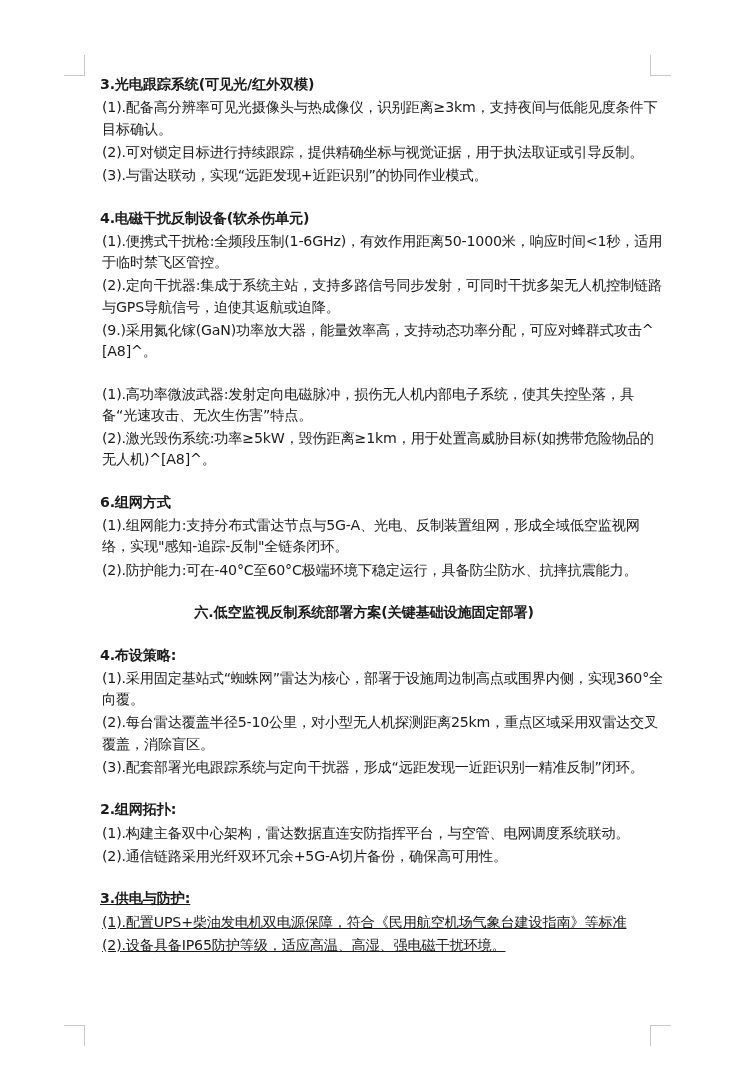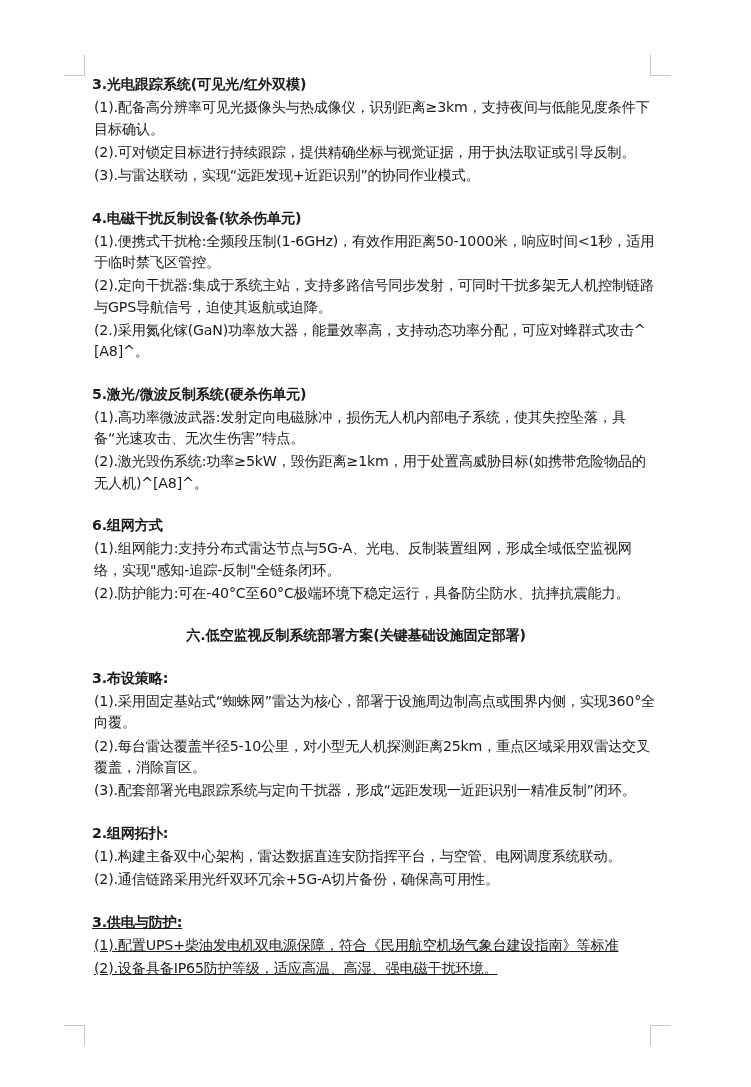--- a/index.html
+++ b/index.html
@@ -31,21 +31,21 @@
     border-style: solid;
     border-width: 0;
   }
   .corner.tl { left: 64px; top: 55px; border-right-width: 1px; border-bottom-width: 1px; }
   .corner.tr { left: 650px; top: 55px; border-left-width: 1px; border-bottom-width: 1px; }
   .corner.bl { left: 64px; top: 1025px; border-right-width: 1px; border-top-width: 1px; }
   .corner.br { left: 650px; top: 1025px; border-left-width: 1px; border-top-width: 1px; }
 
   .content {
     position: absolute;
-    left: 92px;
+    left: 100px;
     top: 74px;
     width: 568px;
     font-size: 14.2px;
     line-height: 21.25px;
     letter-spacing: -0.2px;
   }
   .section {
     margin: 0 0 21.25px 0;
   }
   .section:last-child { margin-bottom: 0; text-decoration: underline; }
@@ -82,39 +82,38 @@
       <p class="heading">3.光电跟踪系统(可见光/红外双模)</p>
       <p class="item">(1).配备高分辨率可见光摄像头与热成像仪，识别距离≥3km，支持夜间与低能见度条件下目标确认。</p>
       <p class="item">(2).可对锁定目标进行持续跟踪，提供精确坐标与视觉证据，用于执法取证或引导反制。</p>
       <p class="item">(3).与雷达联动，实现“远距发现+近距识别”的协同作业模式。</p>
     </div>
 
     <div class="section">
       <p class="heading">4.电磁干扰反制设备(软杀伤单元)</p>
       <p class="item">(1).便携式干扰枪:全频段压制(1-6GHz)，有效作用距离50-1000米，响应时间&lt;1秒，适用于临时禁飞区管控。</p>
       <p class="item">(2).定向干扰器:集成于系统主站，支持多路信号同步发射，可同时干扰多架无人机控制链路与GPS导航信号，迫使其返航或迫降。</p>
-      <p class="item">(2.)采用氮化镓(GaN)功率放大器，能量效率高，支持动态功率分配，可应对蜂群式攻击^[A8]^。</p>
+      <p class="item">(9.)采用氮化镓(GaN)功率放大器，能量效率高，支持动态功率分配，可应对蜂群式攻击^[A8]^。</p>
     </div>
 
     <div class="section">
-      <p class="heading">5.激光/微波反制系统(硬杀伤单元)</p>
       <p class="item">(1).高功率微波武器:发射定向电磁脉冲，损伤无人机内部电子系统，使其失控坠落，具备“光速攻击、无次生伤害”特点。</p>
       <p class="item">(2).激光毁伤系统:功率≥5kW，毁伤距离≥1km，用于处置高威胁目标(如携带危险物品的无人机)^[A8]^。</p>
     </div>
 
     <div class="section">
       <p class="heading">6.组网方式</p>
       <p class="item">(1).组网能力:支持分布式雷达节点与5G-A、光电、反制装置组网，形成全域低空监视网络，实现"感知-追踪-反制"全链条闭环。</p>
       <p class="item">(2).防护能力:可在-40°C至60°C极端环境下稳定运行，具备防尘防水、抗摔抗震能力。</p>
     </div>
 
     <p class="chapter">六.低空监视反制系统部署方案(关键基础设施固定部署)</p>
 
     <div class="section">
-      <p class="heading">3.布设策略:</p>
+      <p class="heading">4.布设策略:</p>
       <p class="item">(1).采用固定基站式“蜘蛛网”雷达为核心，部署于设施周边制高点或围界内侧，实现360°全向覆。</p>
       <p class="item">(2).每台雷达覆盖半径5-10公里，对小型无人机探测距离25km，重点区域采用双雷达交叉覆盖，消除盲区。</p>
       <p class="item">(3).配套部署光电跟踪系统与定向干扰器，形成“远距发现一近距识别一精准反制”闭环。</p>
     </div>
 
     <div class="section">
       <p class="heading">2.组网拓扑:</p>
       <p class="item">(1).构建主备双中心架构，雷达数据直连安防指挥平台，与空管、电网调度系统联动。</p>
       <p class="item">(2).通信链路采用光纤双环冗余+5G-A切片备份，确保高可用性。</p>
     </div>

